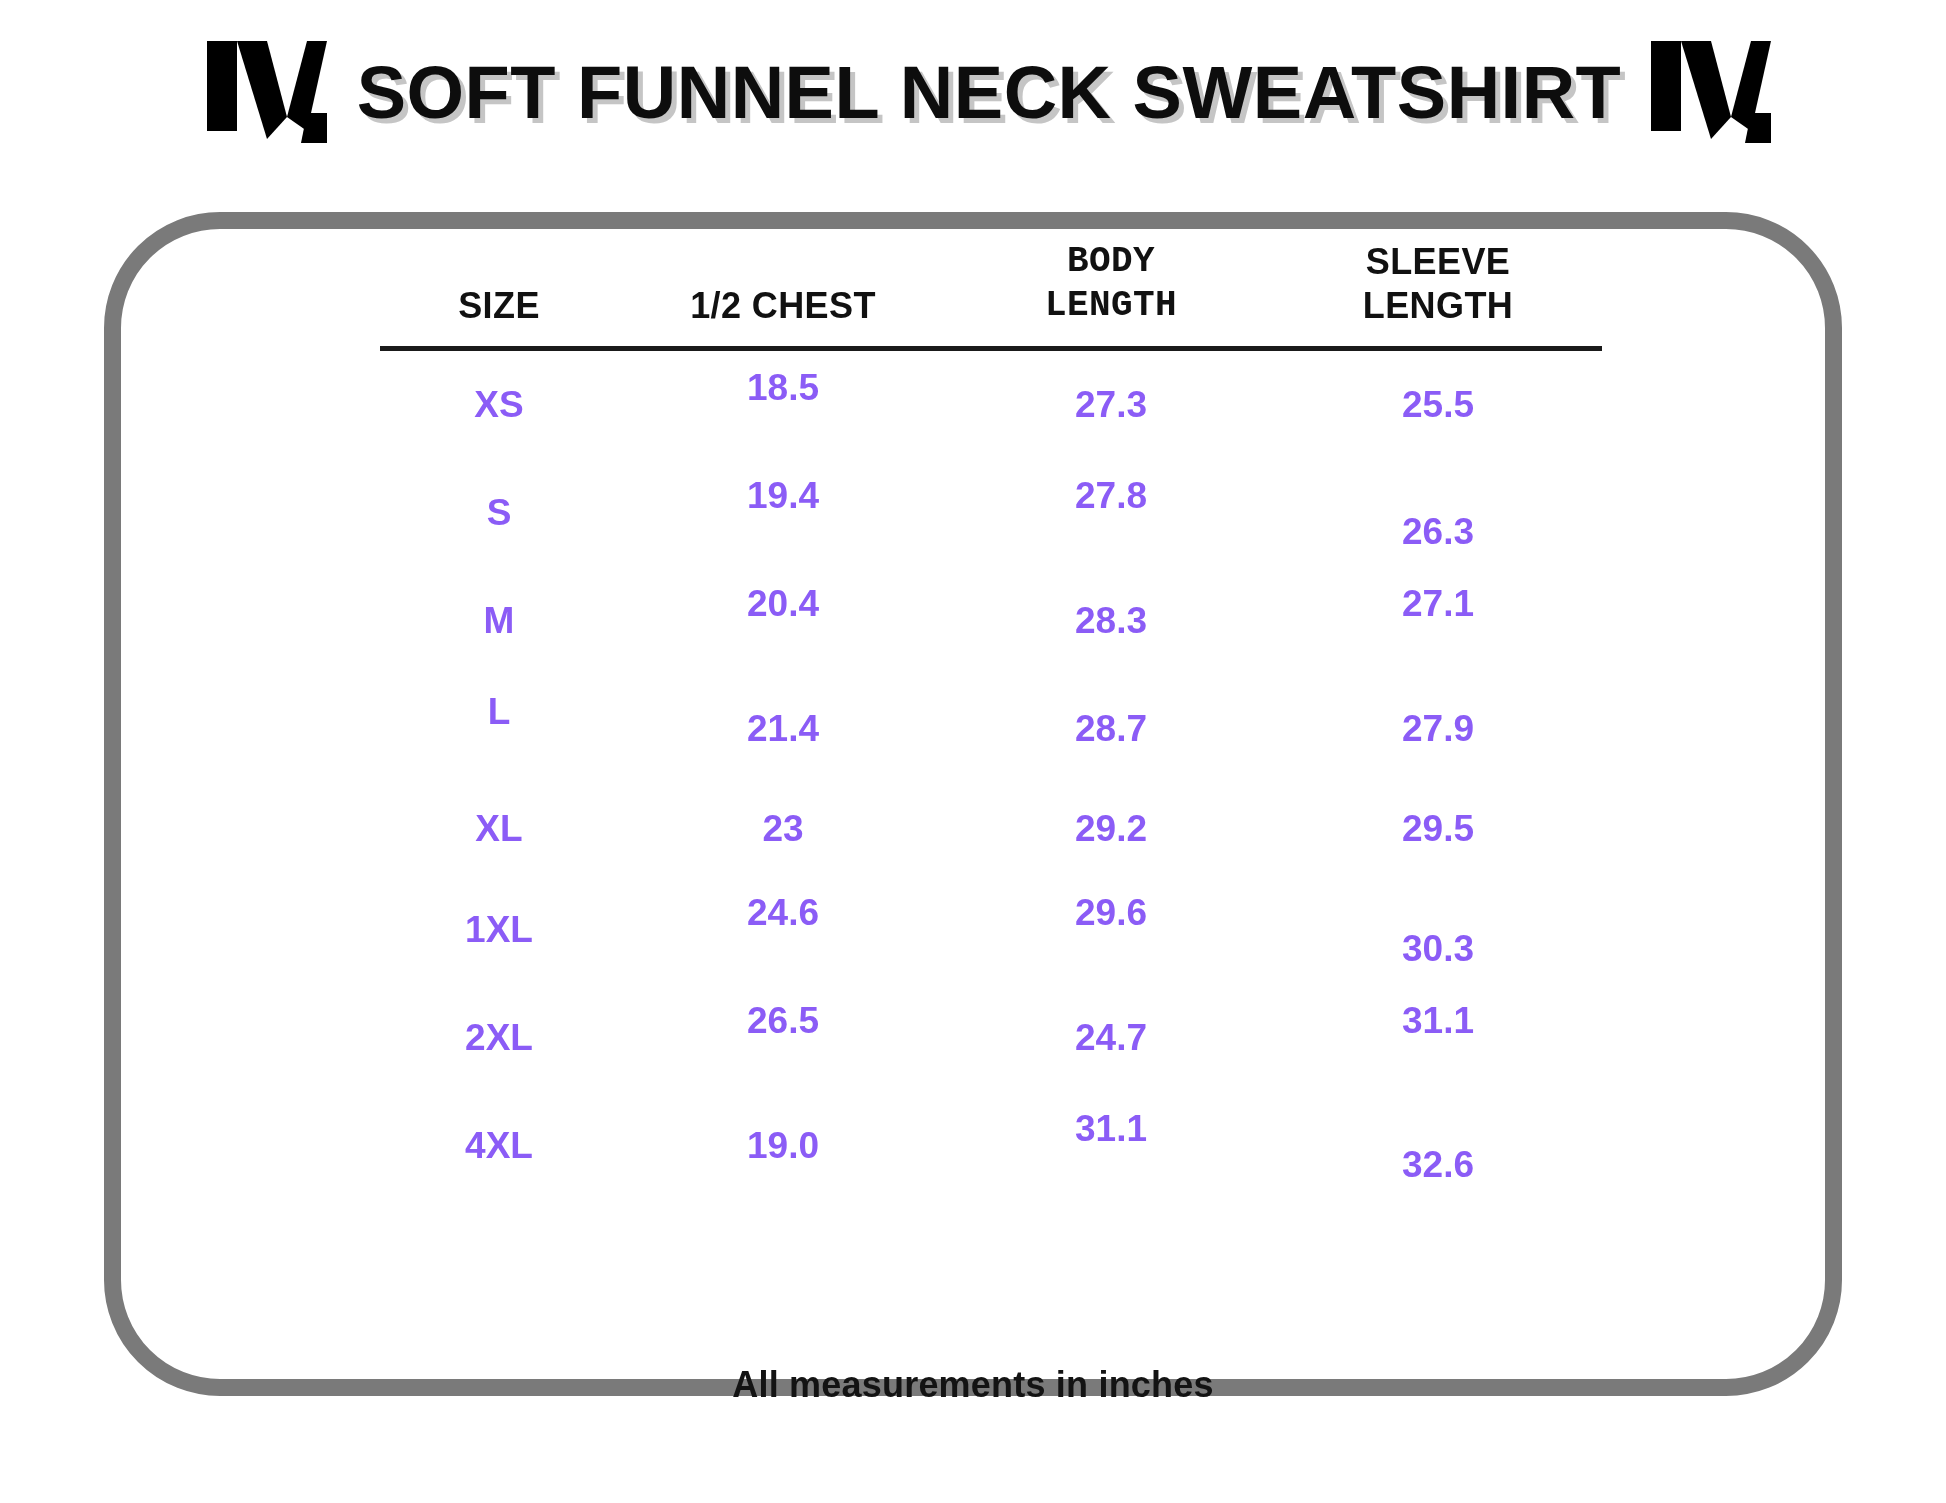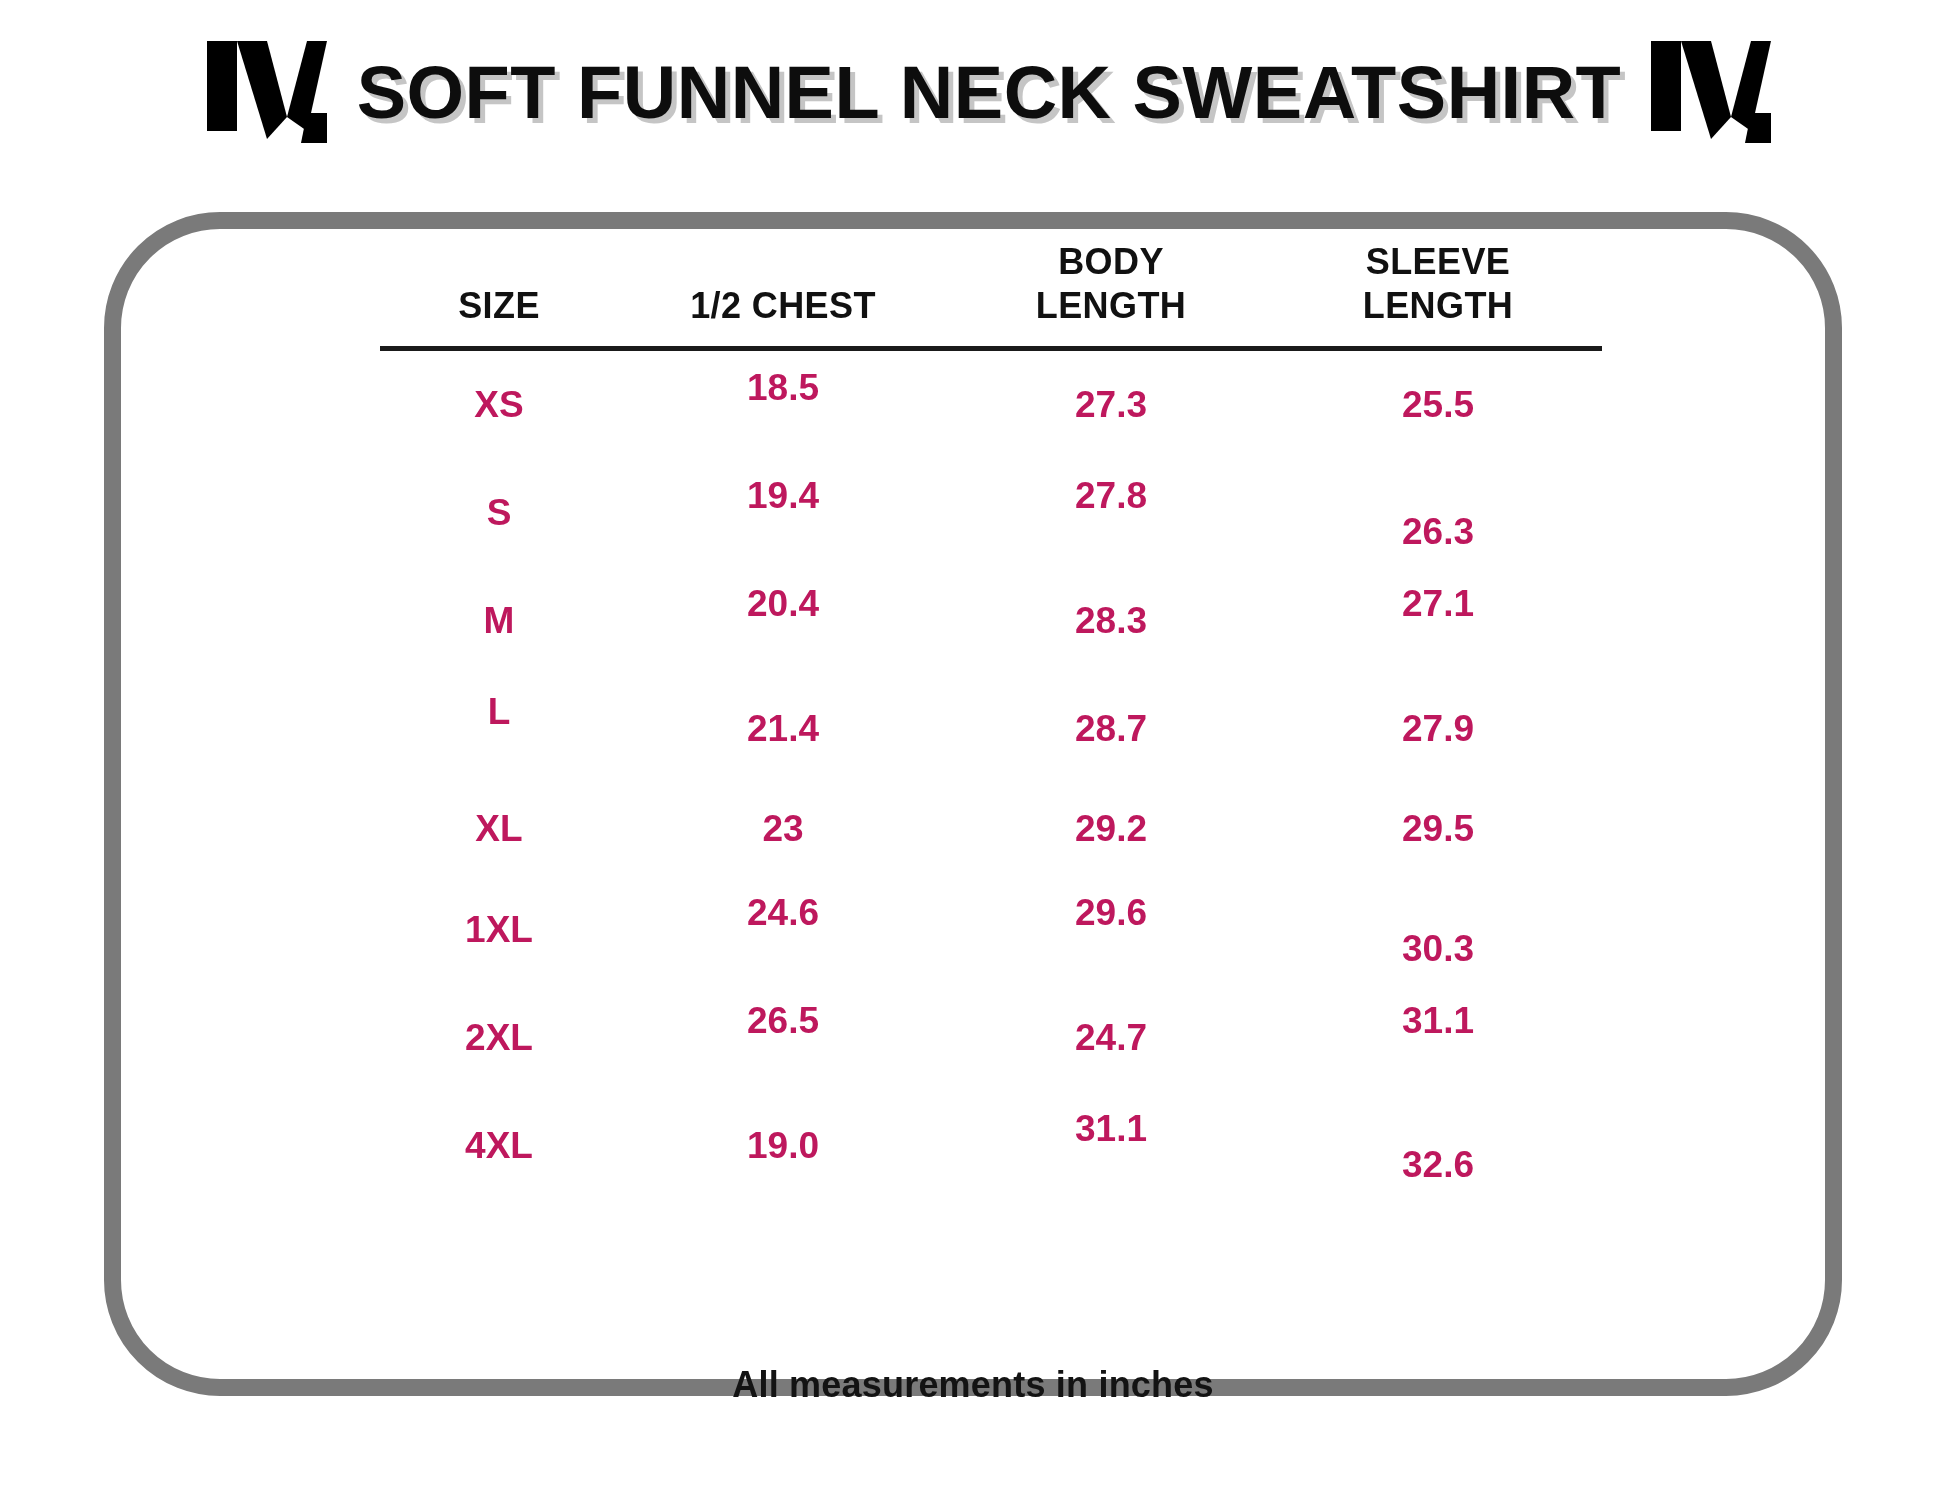--- a/index.html
+++ b/index.html
@@ -92,31 +92,31 @@
 
   table.size-table thead tr {
     border-bottom: 5px solid #1a1a1a;
   }
 
   table.size-table td {
     font-size: 37px;
     font-weight: bold;
     text-align: center;
     height: 91px;
-    color: #be185d;
+    color: #8b5cf6;
   }
 
   
   td.jit-up   { vertical-align: top;    padding-top: 16px; }
   td.jit-down { vertical-align: bottom; padding-bottom: 14px; }
   td.jit-mid  { vertical-align: middle; }
 
   th.col-size   { width: 238px; }
   th.col-chest  { width: 330px; }
-  th.col-body   { width: 326px; }
+  th.col-body   { width: 326px; font-family: Liberation Mono, monospace; }
   th.col-sleeve { width: 328px; }
 
   
   .footnote {
     position: absolute;
     top: 1364px;
     left: 0;
     width: 1946px;
     text-align: center;
     font-size: 36px;

